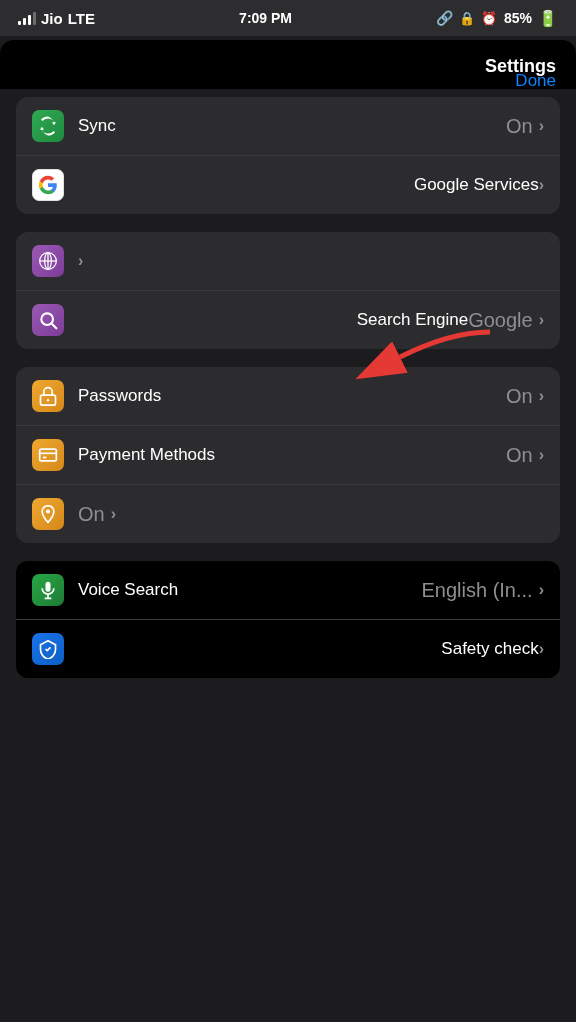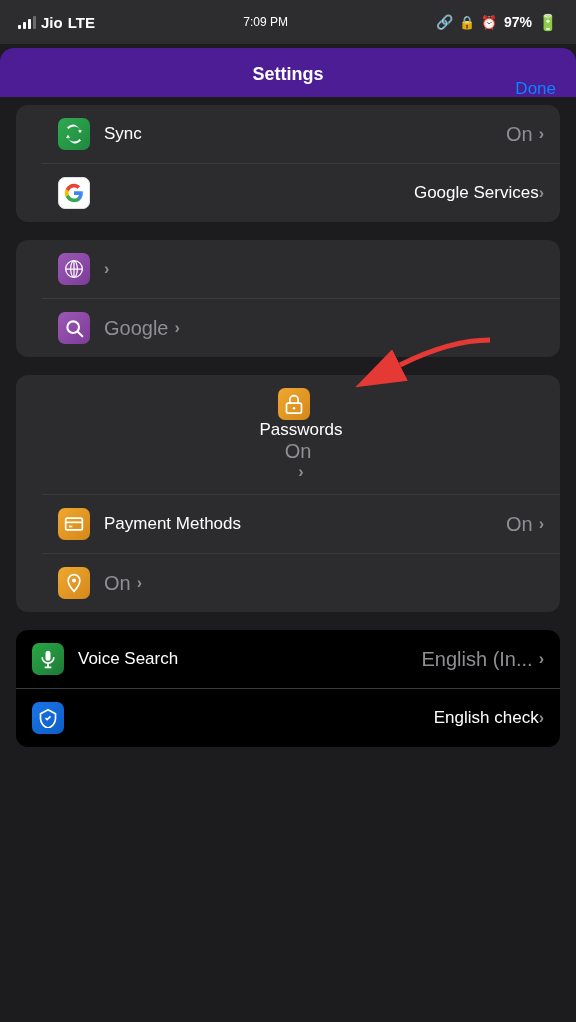--- a/index.html
+++ b/index.html
@@ -10,52 +10,52 @@
       min-height: 1022px;
       background: #1c1c1e;
       font-family: -apple-system, 'SF Pro Display', 'Helvetica Neue', sans-serif;
       color: #ffffff;
       overflow-x: hidden;
     }
 
     
     .status-bar {
       background: #2d2d2f;
-      height: 44px;
+      height: 36px;
       display: flex;
       align-items: center;
       justify-content: space-between;
       padding: 0 18px;
       font-size: 15px;
       font-weight: 600;
     }
     .status-left { display: flex; align-items: center; gap: 5px; }
-    .status-center { font-size: 12px; font-weight: 400; }
+    .status-center { font-size: 14px; font-weight: 700; }
     .status-right { display: flex; align-items: center; gap: 6px; font-size: 14px; }
 
     
     .signal-bars { display: flex; align-items: flex-end; gap: 2px; height: 14px; }
     .signal-bars span {
       background: white;
       width: 3px;
       border-radius: 1px;
     }
     .signal-bars span:nth-child(1) { height: 4px; }
     .signal-bars span:nth-child(2) { height: 7px; }
     .signal-bars span:nth-child(3) { height: 10px; }
     .signal-bars span:nth-child(4) { height: 13px; opacity: 0.3; }
 
     
     .nav-bar {
-      background: #4c1d95;
+      background: #000000;
       border-radius: 14px 14px 0 0;
       padding: 16px 20px 12px;
       display: flex;
       align-items: center;
-      justify-content: center;
+      justify-content: flex-end;
       position: relative;
       margin-top: 4px;
     }
     .nav-bar .title {
       font-size: 18px;
       font-weight: 600;
       color: #ffffff;
     }
     .nav-bar .done-btn {
       position: absolute;
@@ -66,21 +66,20 @@
       cursor: pointer;
       margin-top: 28px;
     }
 
     
     .section {
       margin: 0 16px 18px;
       background: #2c2c2e;
       border-radius: 12px;
       overflow: hidden;
-      padding-left: 26px;
     }
 
     .section-item {
       display: flex;
       align-items: center;
       padding: 13px 16px;
       border-bottom: 0.5px solid #3a3a3c;
       cursor: pointer;
       position: relative;
     }
@@ -157,21 +156,20 @@
       right: 70px;
       top: 50%;
       transform: translateY(-50%);
       pointer-events: none;
       z-index: 10;
     }
 
     .passwords-row {
       position: relative;
       overflow: visible;
-      flex-direction: column;
     }
   </style>
 </head>
 <body>
 
 <div class="status-bar">
   <div class="status-left">
     <div class="signal-bars">
       <span></span>
         <span></span>
@@ -182,21 +180,21 @@
     <span>LTE</span>
   </div>
   <div class="status-center">7:09 PM</div>
   <div class="status-right">
 
     <span style="font-size:14px;">🔗</span>
 
     <span style="font-size:13px;">🔒</span>
 
     <span style="font-size:13px;">⏰</span>
-    <span>97%</span>
+    <span>85%</span>
     <span style="font-size:16px;">🔋</span>
   </div>
 </div>
 
 <div class="nav-bar">
   <span class="title">Settings</span>
   <span class="done-btn">Done</span>
 </div>
 
 <div class="section top-partial">
@@ -241,20 +239,21 @@
     <span class="chevron">›</span>
   </div>
 
   <div class="section-item">
     <div class="item-icon icon-search">
       <svg width="20" height="20" viewBox="0 0 24 24" fill="none" stroke="white" stroke-width="2.5" stroke-linecap="round">
         <circle cx="11" cy="11" r="7"></circle>
         <line x1="16.5" y1="16.5" x2="22" y2="22"></line>
       </svg>
     </div>
+    <span class="item-label">Search Engine</span>
     <span class="item-value">Google</span>
     <span class="chevron">›</span>
   </div>
 </div>
 
 <div class="section" style="overflow: visible; position: relative;">
 
   <div class="section-item passwords-row" style="border-radius: 12px 12px 0 0; overflow: visible;">
     <div class="item-icon icon-passwords">
       <svg width="20" height="20" viewBox="0 0 24 24" fill="white">
@@ -319,16 +318,16 @@
     <span class="chevron">›</span>
   </div>
 
   <div class="section-item" style="border-bottom: none;">
     <div class="item-icon icon-safety">
       <svg width="20" height="20" viewBox="0 0 24 24" fill="none" stroke="white" stroke-width="2">
         <path d="M12 2L3 7v6c0 5 3.8 9.7 9 11 5.2-1.3 9-6 9-11V7L12 2z" fill="none"></path>
         <polyline points="9 12, 11 14, 15 10" stroke="white" stroke-width="2" fill="none"></polyline>
       </svg>
     </div>
-    <span class="item-label">English check</span>
+    <span class="item-label">Safety check</span>
     <span class="chevron">›</span>
   </div>
 </div>
 
 </body></html>

